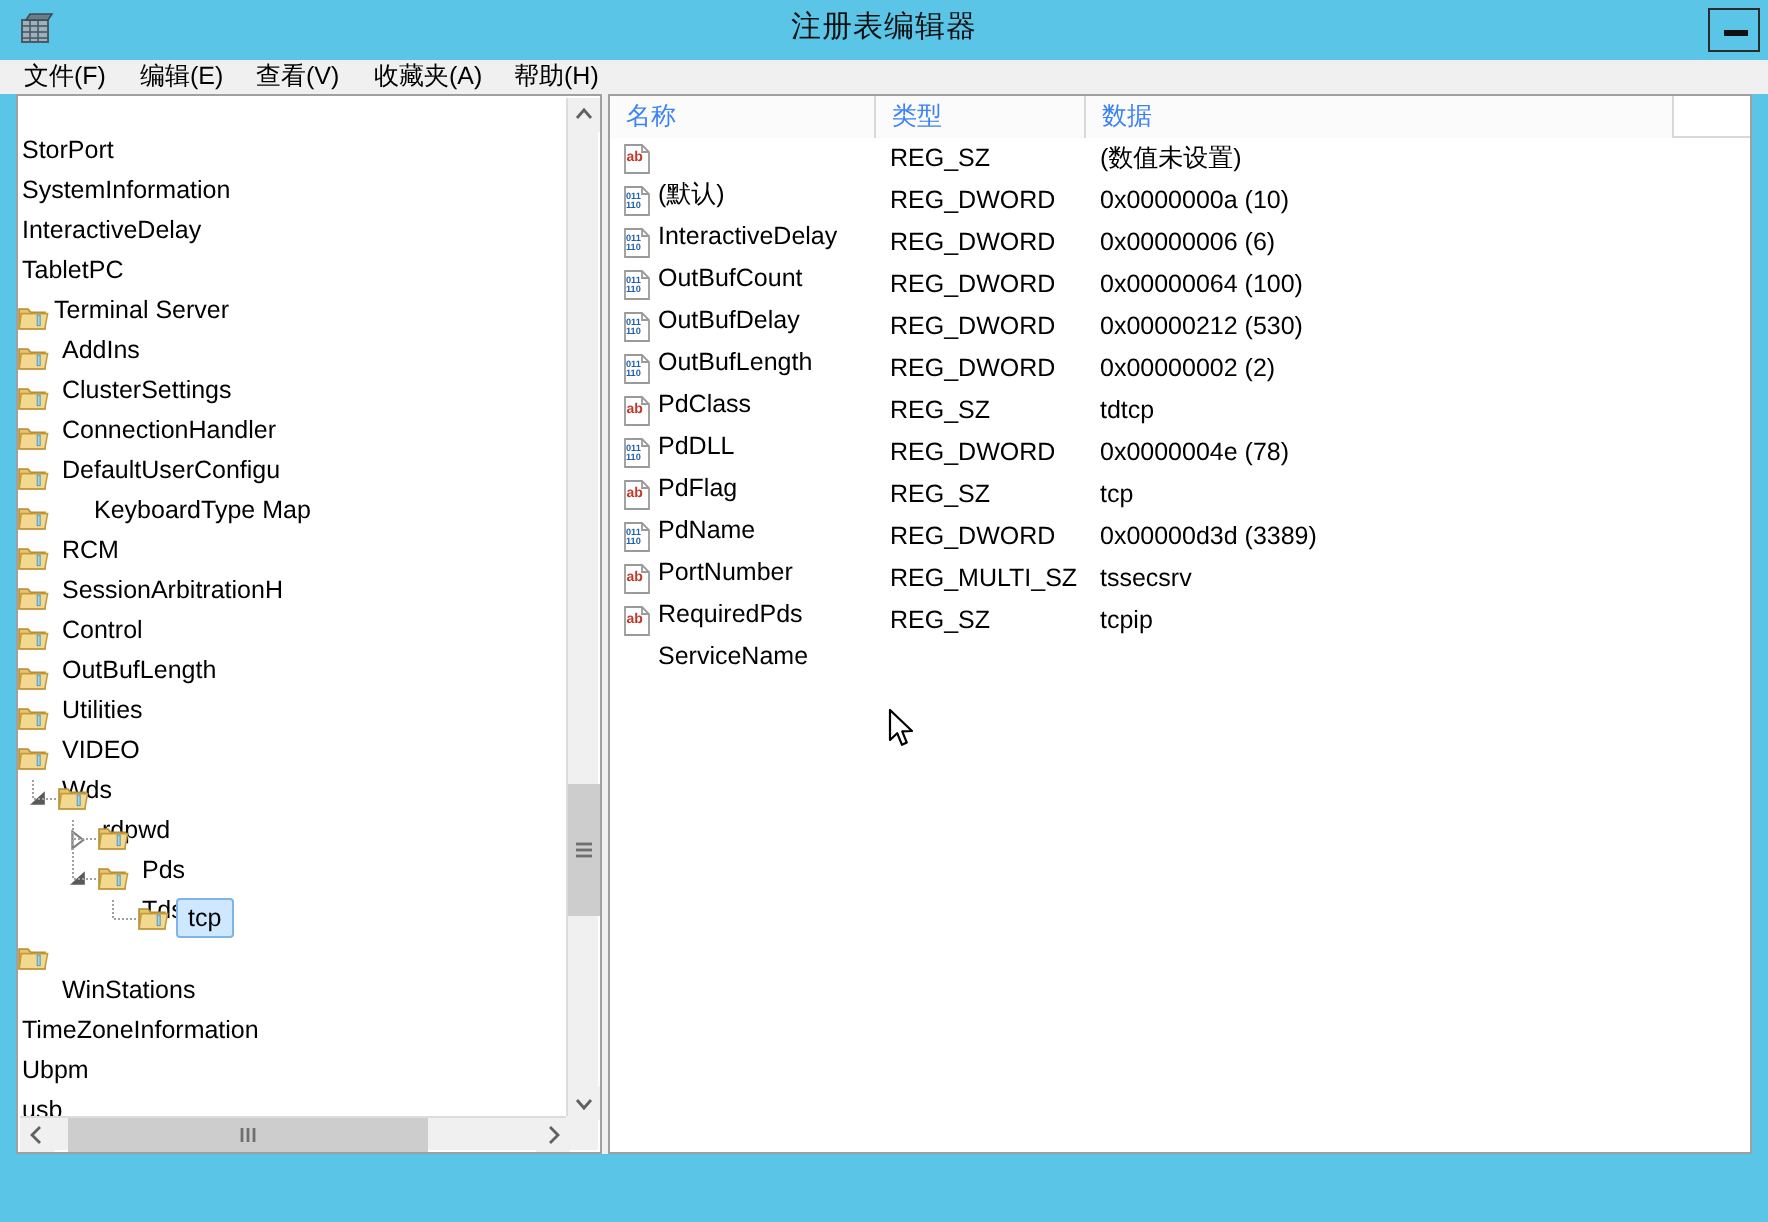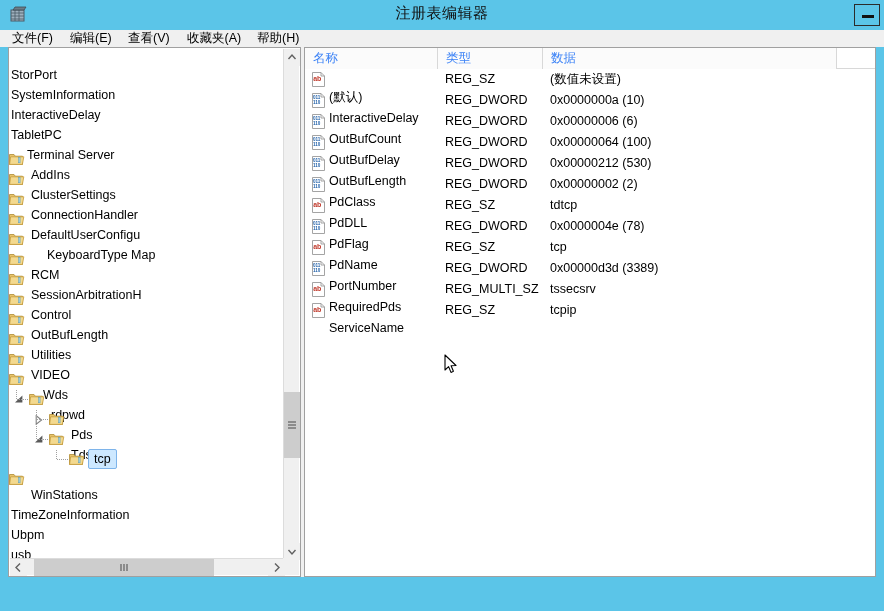--- a/index.html
+++ b/index.html
@@ -363,21 +363,21 @@
                   <rect x="9.6" y="5.6" width="1.5" height="5.2" fill="#9fd2e8" stroke="#5a9ab5" stroke-width="0.5"></rect>
                 </svg></span>
               <span class="tlabel" style="left: 124px;">VIDEO</span>
             </div>
             <div class="tnode">
               <span class="tfolder" style="left: 105px;"><svg width="16" height="14" viewBox="0 0 16 14">
                   <path d="M0.5 2.5 L5 2.5 L6.4 4.2 L13.5 4.2 L13.5 12.5 L0.5 12.5 Z" fill="#e8c46a" stroke="#b08c34" stroke-width="0.8"></path>
                   <path d="M1.6 4.8 L14.8 4.8 L13.4 12.4 L0.6 12.4 Z" fill="#f3d98f" stroke="#c49a3c" stroke-width="0.8"></path>
                   <rect x="9.6" y="5.6" width="1.5" height="5.2" fill="#9fd2e8" stroke="#5a9ab5" stroke-width="0.5"></rect>
                 </svg></span>
-              <span class="tlabel" style="left: 136px; text-align: right;">Wds</span>
+              <span class="tlabel" style="left: 124px; text-align: right;">Wds</span>
             </div>
             <div class="tnode">
               <span class="tw" style="left: 107px;">
                 <svg width="10" height="10" viewBox="0 0 10 10">
                   <path d="M1 7.4 L8.4 7.4 L8.4 0.6 Z" fill="#595959"></path>
                 </svg>
               </span>
               <span class="tfolder" style="left: 125px;"><svg width="16" height="14" viewBox="0 0 16 14">
                   <path d="M0.5 2.5 L5 2.5 L6.4 4.2 L13.5 4.2 L13.5 12.5 L0.5 12.5 Z" fill="#e8c46a" stroke="#b08c34" stroke-width="0.8"></path>
                   <path d="M1.6 4.8 L14.8 4.8 L13.4 12.4 L0.6 12.4 Z" fill="#f3d98f" stroke="#c49a3c" stroke-width="0.8"></path>

